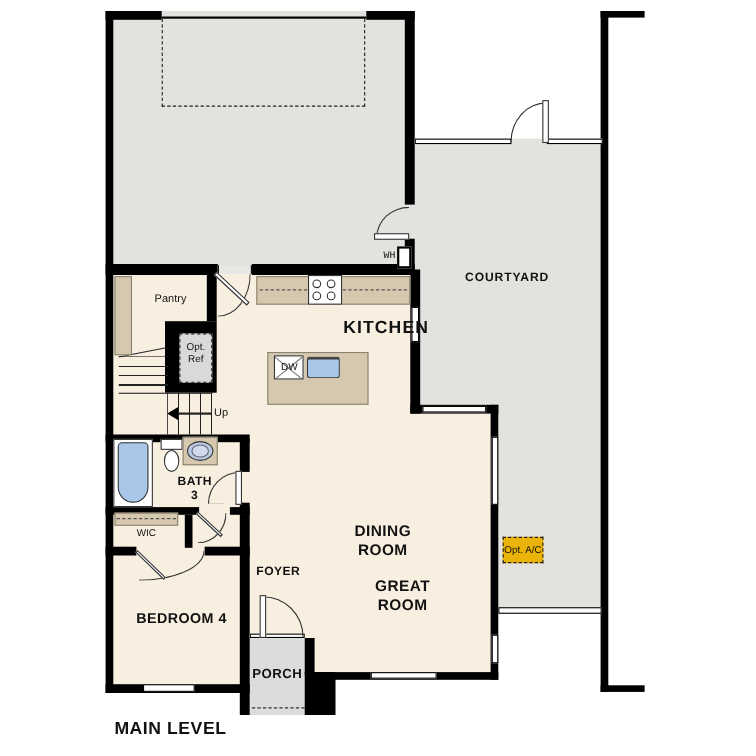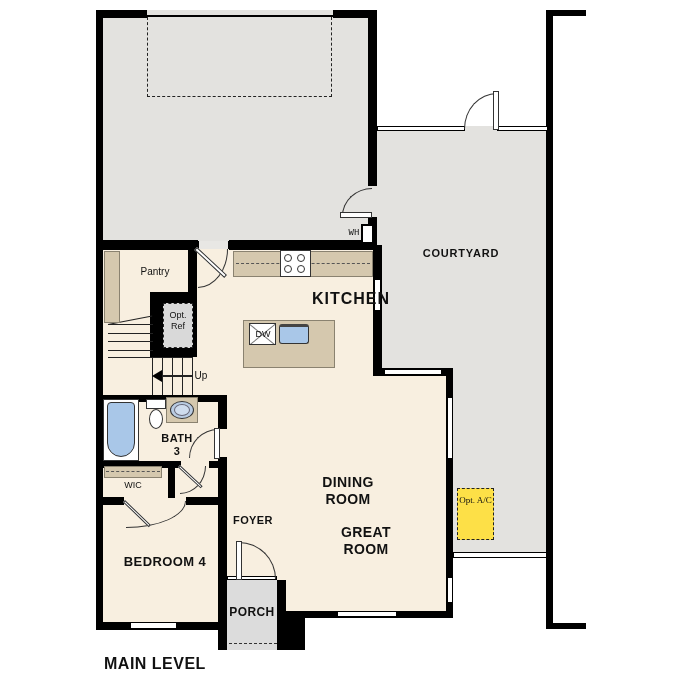--- a/index.html
+++ b/index.html
@@ -144,21 +144,21 @@
   <div class="abs" style="left:146px;top:399px;width:20px;height:10px;background:#fff;border:1px solid #333;box-sizing:border-box;"></div>
   <div class="abs" style="left:149px;top:409px;width:14px;height:20px;background:#fff;border:1px solid #333;border-radius:50%;box-sizing:border-box;"></div>
   <div class="tan" style="left:166px;top:397px;width:32px;height:26px;"></div>
   <div class="abs" style="left:170px;top:401px;width:24px;height:18px;background:#b9cbe2;border:1px solid #333;border-radius:50%;box-sizing:border-box;"></div>
   <div class="abs" style="left:174px;top:404px;width:16px;height:12px;background:#cfdcee;border:1px solid #667;border-radius:50%;box-sizing:border-box;"></div>
 
   <div class="optbox" style="left:163px;top:303px;width:30px;height:45px;background:var(--c-optref,#d9d9d9);">
     <span>Opt.</span>
     <span>Ref</span>
   </div>
-  <div class="optbox" style="left:457px;top:488px;width:37px;height:52px;background:#fde047;font-family:Liberation Serif, serif;">
+  <div class="optbox" style="left:457px;top:488px;width:37px;height:24px;background:#eab308;">
     <span>Opt.</span>
     <span>A/C</span>
   </div>
 
   <div class="lbl" style="left:461px;top:253px;font-size:11px;letter-spacing:.8px;">COURTYARD</div>
   <div class="lbl" style="left:303px;top:299px;font-size:16px;letter-spacing:1px;margin-left:48px;">KITCHEN</div>
   <div class="lbl lbl-sm" style="left:155px;top:272px;font-size:10px;">Pantry</div>
   <div class="lbl lbl-sm" style="left:201px;top:376px;font-size:10px;">Up</div>
   <div class="lbl" style="left:348px;top:448px;font-size:14px;margin-top:43px;">
     <span>DINING</span>

